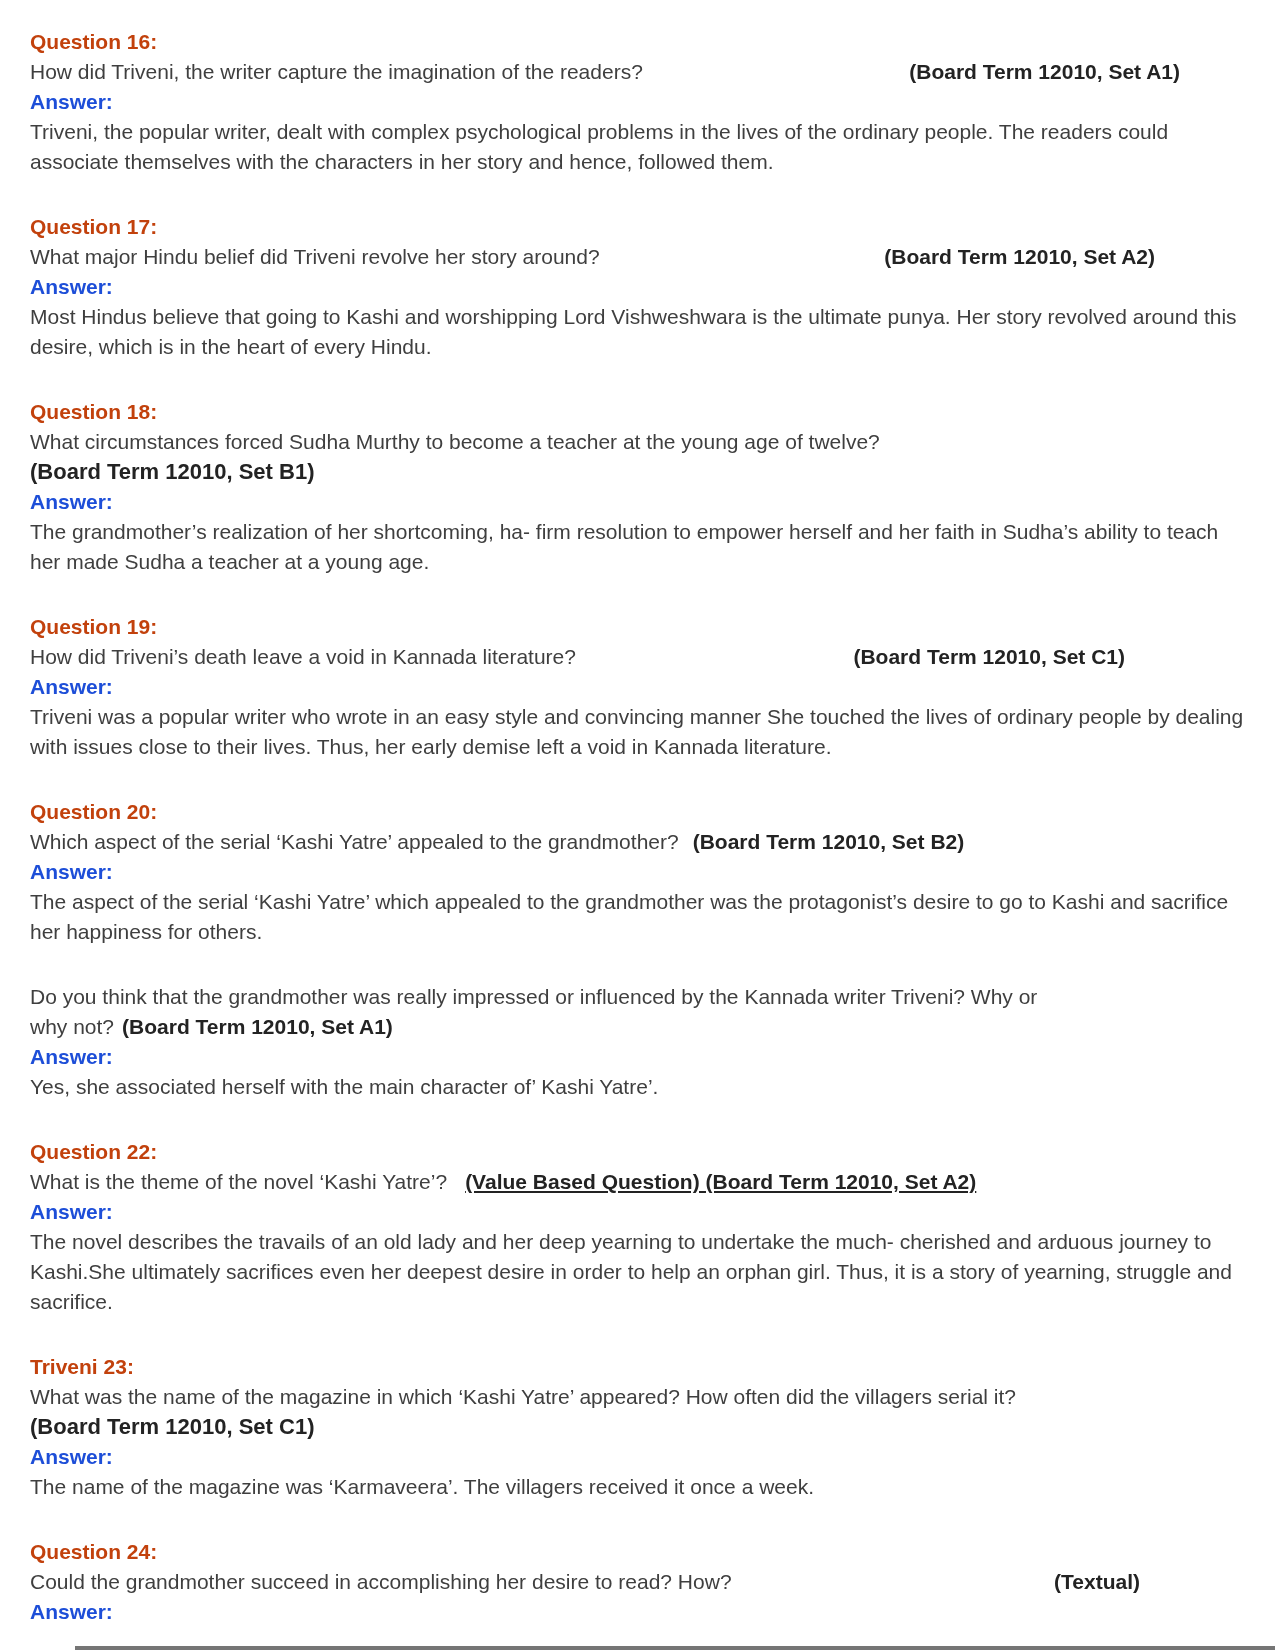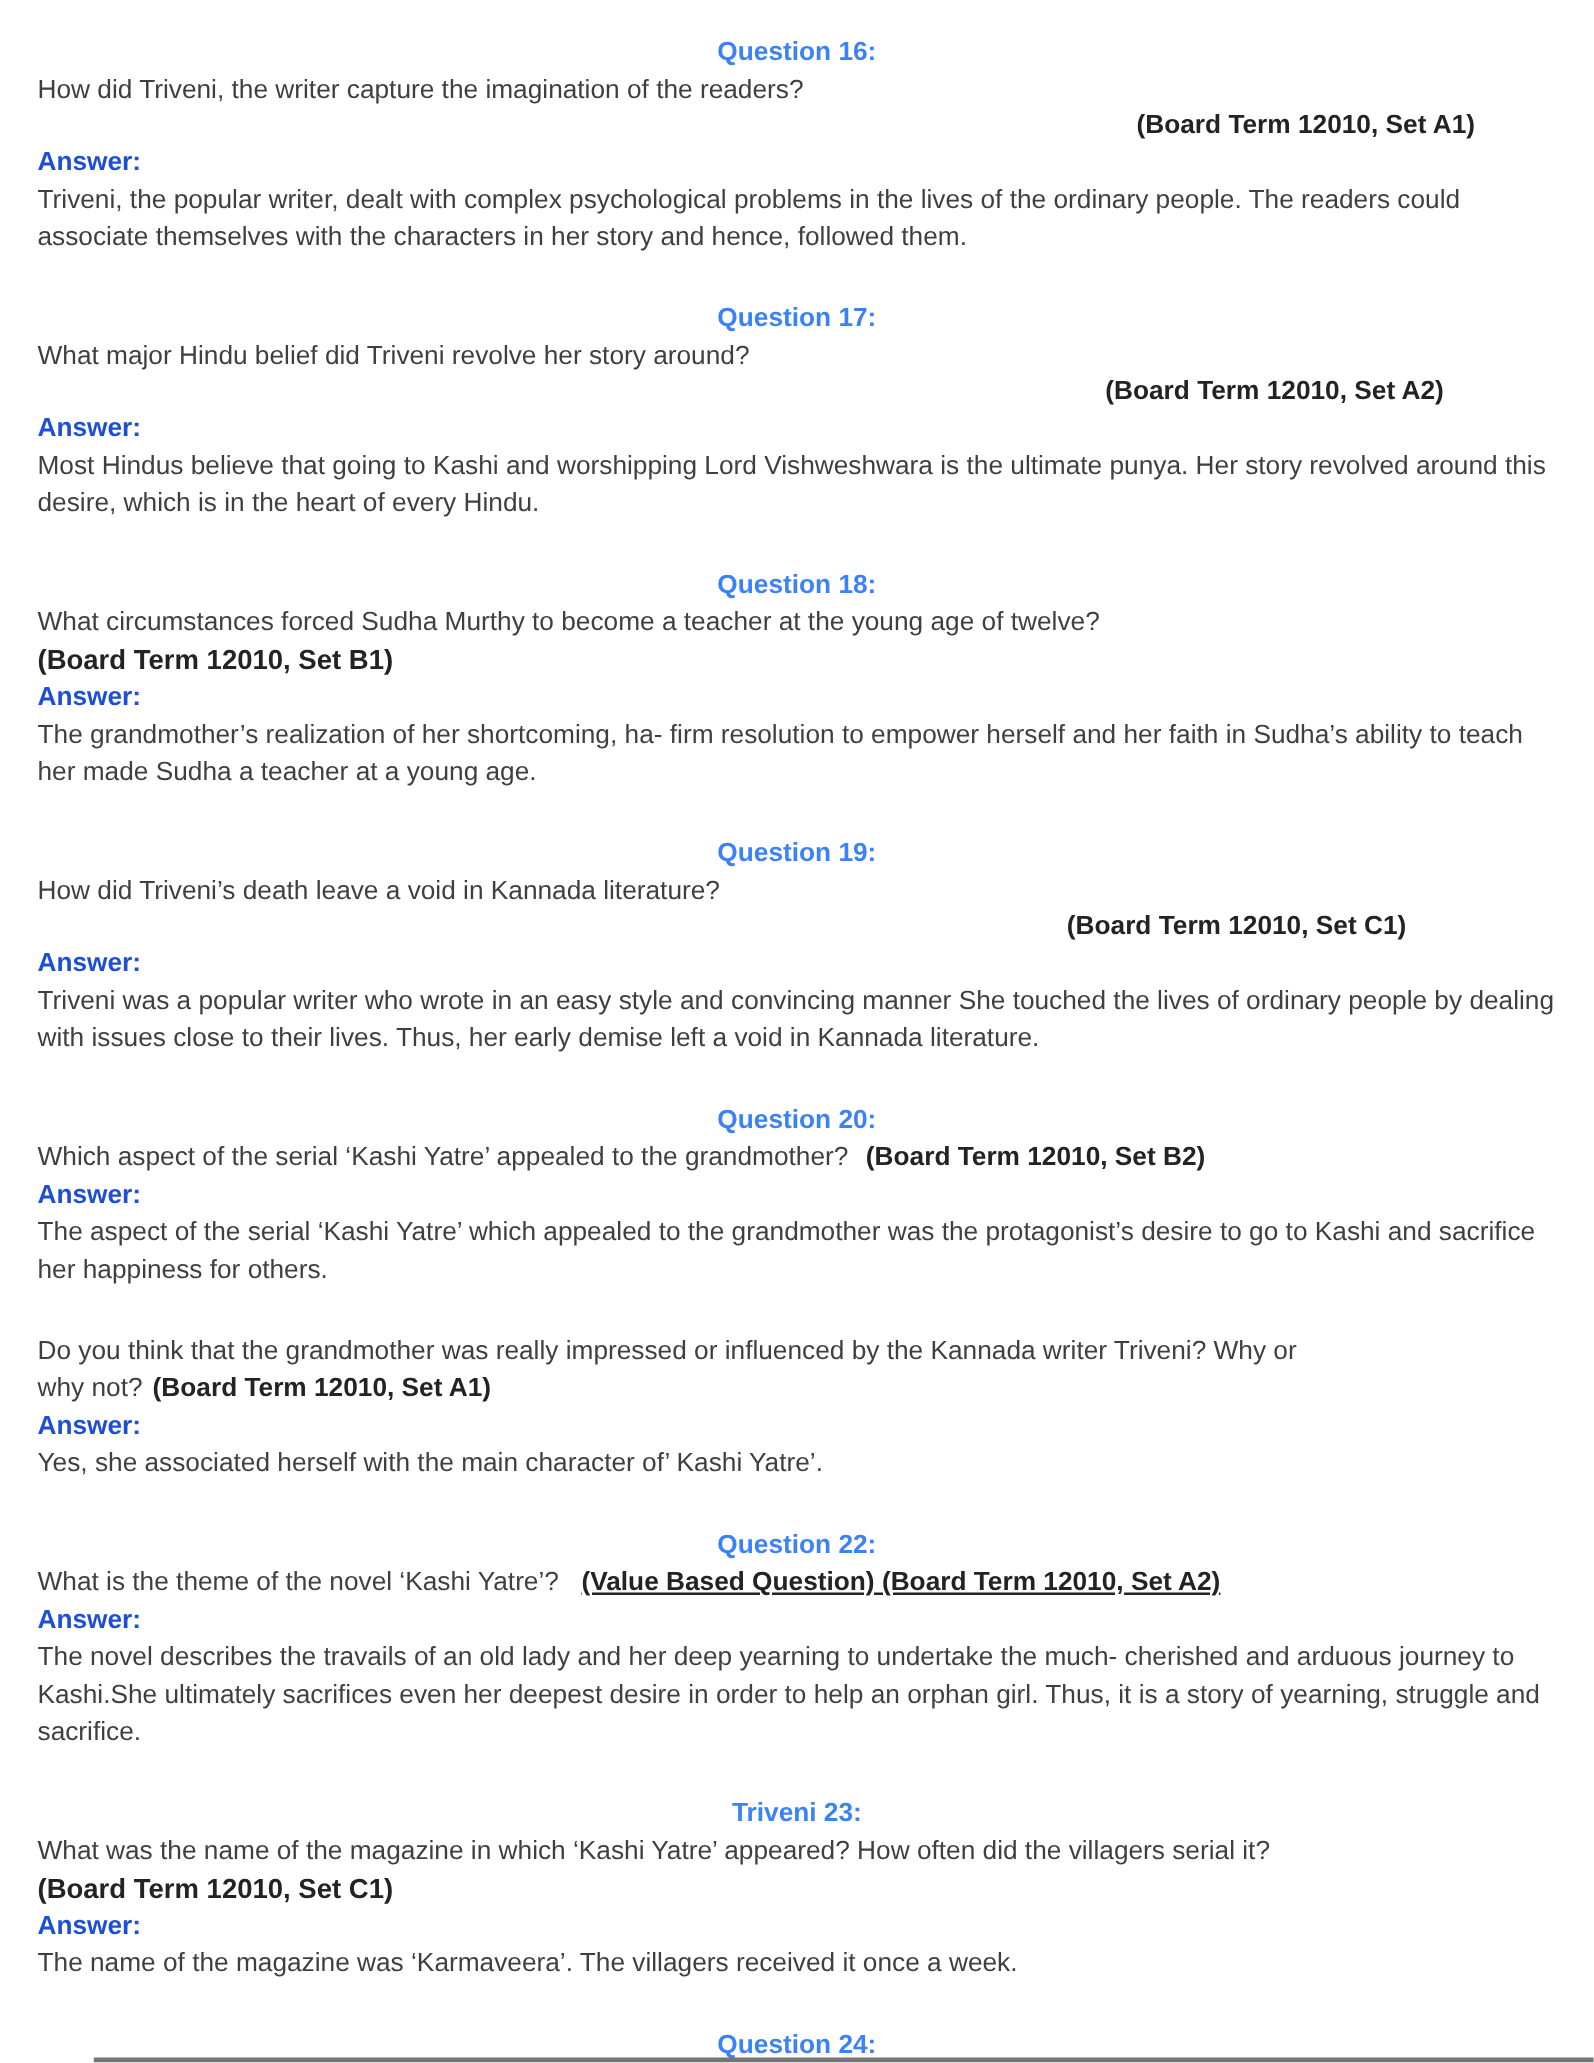--- a/index.html
+++ b/index.html
@@ -3,28 +3,28 @@
 <meta charset="utf-8">
 <style>
   html,body{margin:0;padding:0;}
   body{
     width:1275px;height:1650px;background:#ffffff;overflow:hidden;position:relative;
     font-family:"Liberation Sans","DejaVu Sans",sans-serif;
   }
   .page{padding:27px 30px 0 30px;}
   .qblock{margin:0 0 35px 0;}
   .qlabel{
-    margin:0;padding:0;font-size:21px;line-height:30px;font-weight:bold;color:#3b82f6;text-align:center;
+    margin:0;padding:0;font-size:21px;line-height:30px;font-weight:bold;color:#c2410c;
   }
   .alabel{
     margin:0;padding:0;font-size:21px;line-height:30px;font-weight:bold;color:#1d4ed8;
   }
   .qline{display:flex;margin:0;padding:0;font-size:21px;line-height:30px;color:#3f3f3f;}
   .qtext,.atext,.qpara{margin:0;padding:0;font-size:21px;line-height:30px;color:#3f3f3f;font-weight:normal;}
-  .board{font-weight:bold;color:#232323;white-space:nowrap;margin-top:28px;}
+  .board{font-weight:bold;color:#232323;white-space:nowrap;}
   .push{margin-left:auto;}
   .rm65{margin-right:65px;}
   .rm90{margin-right:90px;}
   .rm120{margin-right:120px;}
   .rm105{margin-right:105px;}
   .gap14{margin-left:14px;}
   .gap18{margin-left:18px;text-decoration:underline;}
   .gap8{margin-left:8px;}
   .boardline{margin:0;padding:0;font-size:22px;line-height:30px;}
   .bottom-bar{

